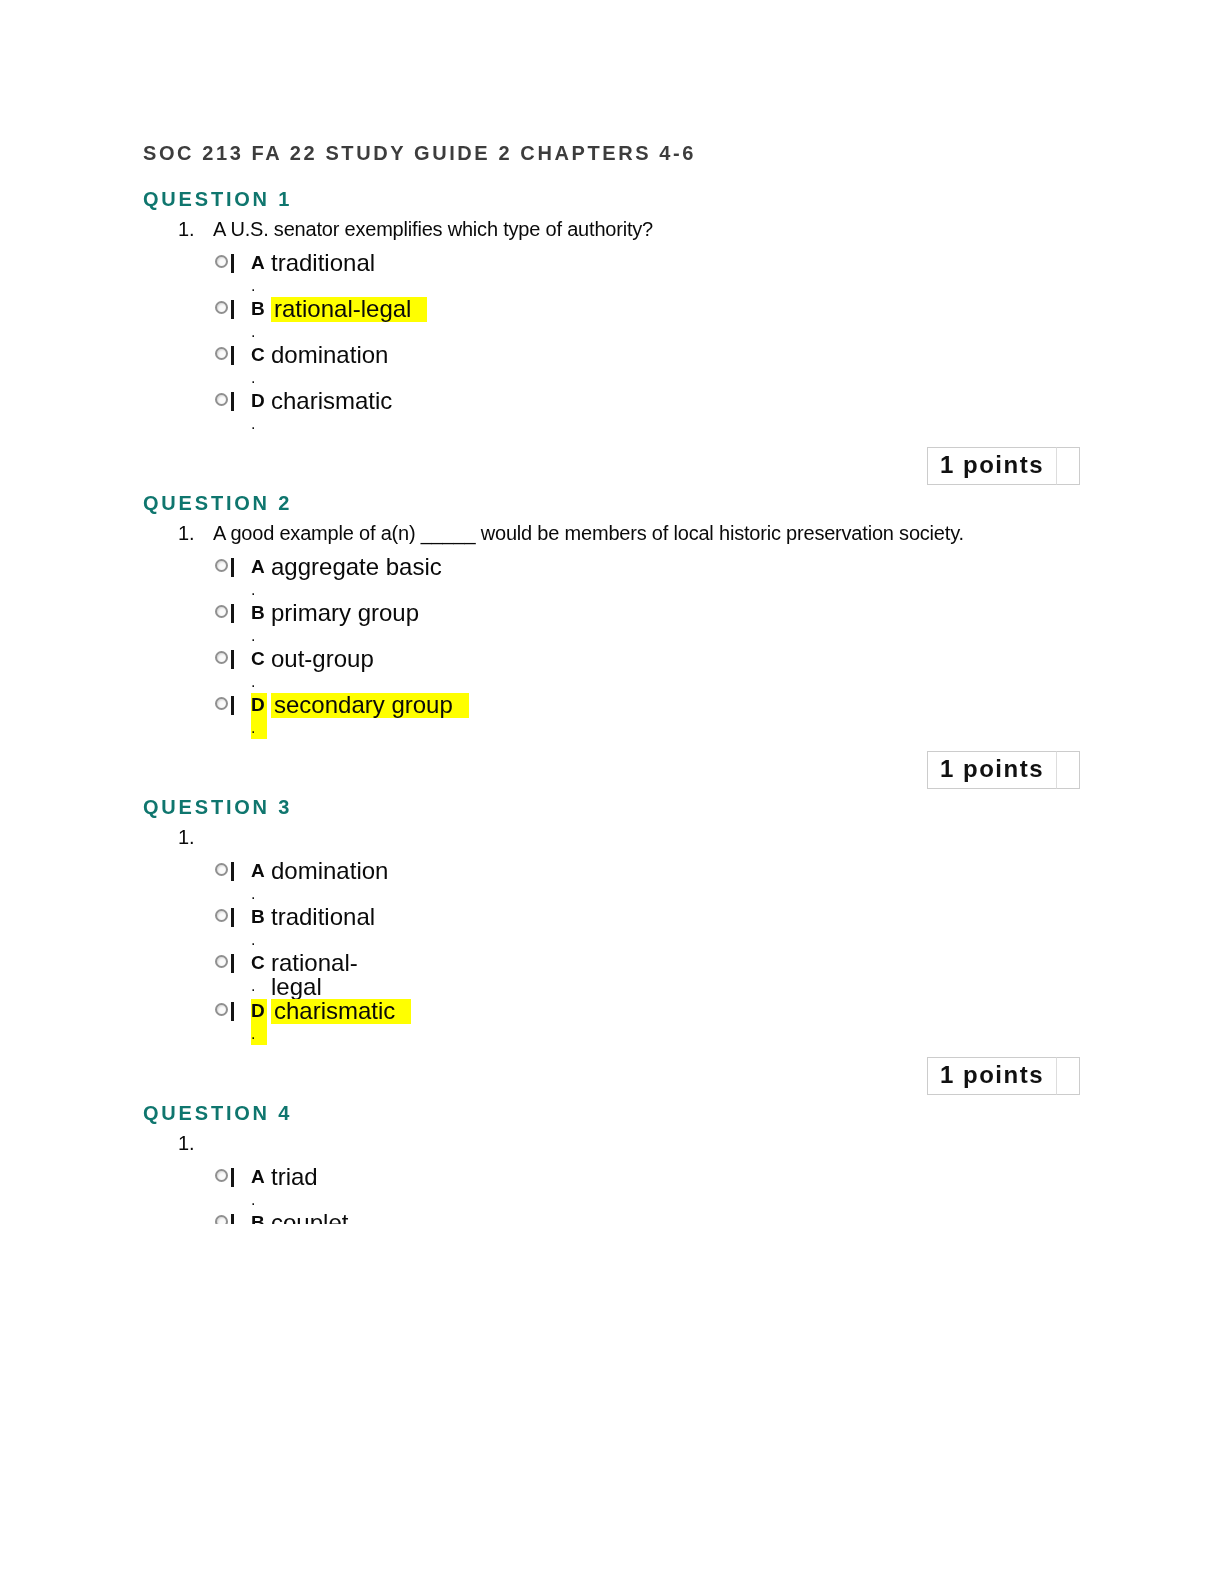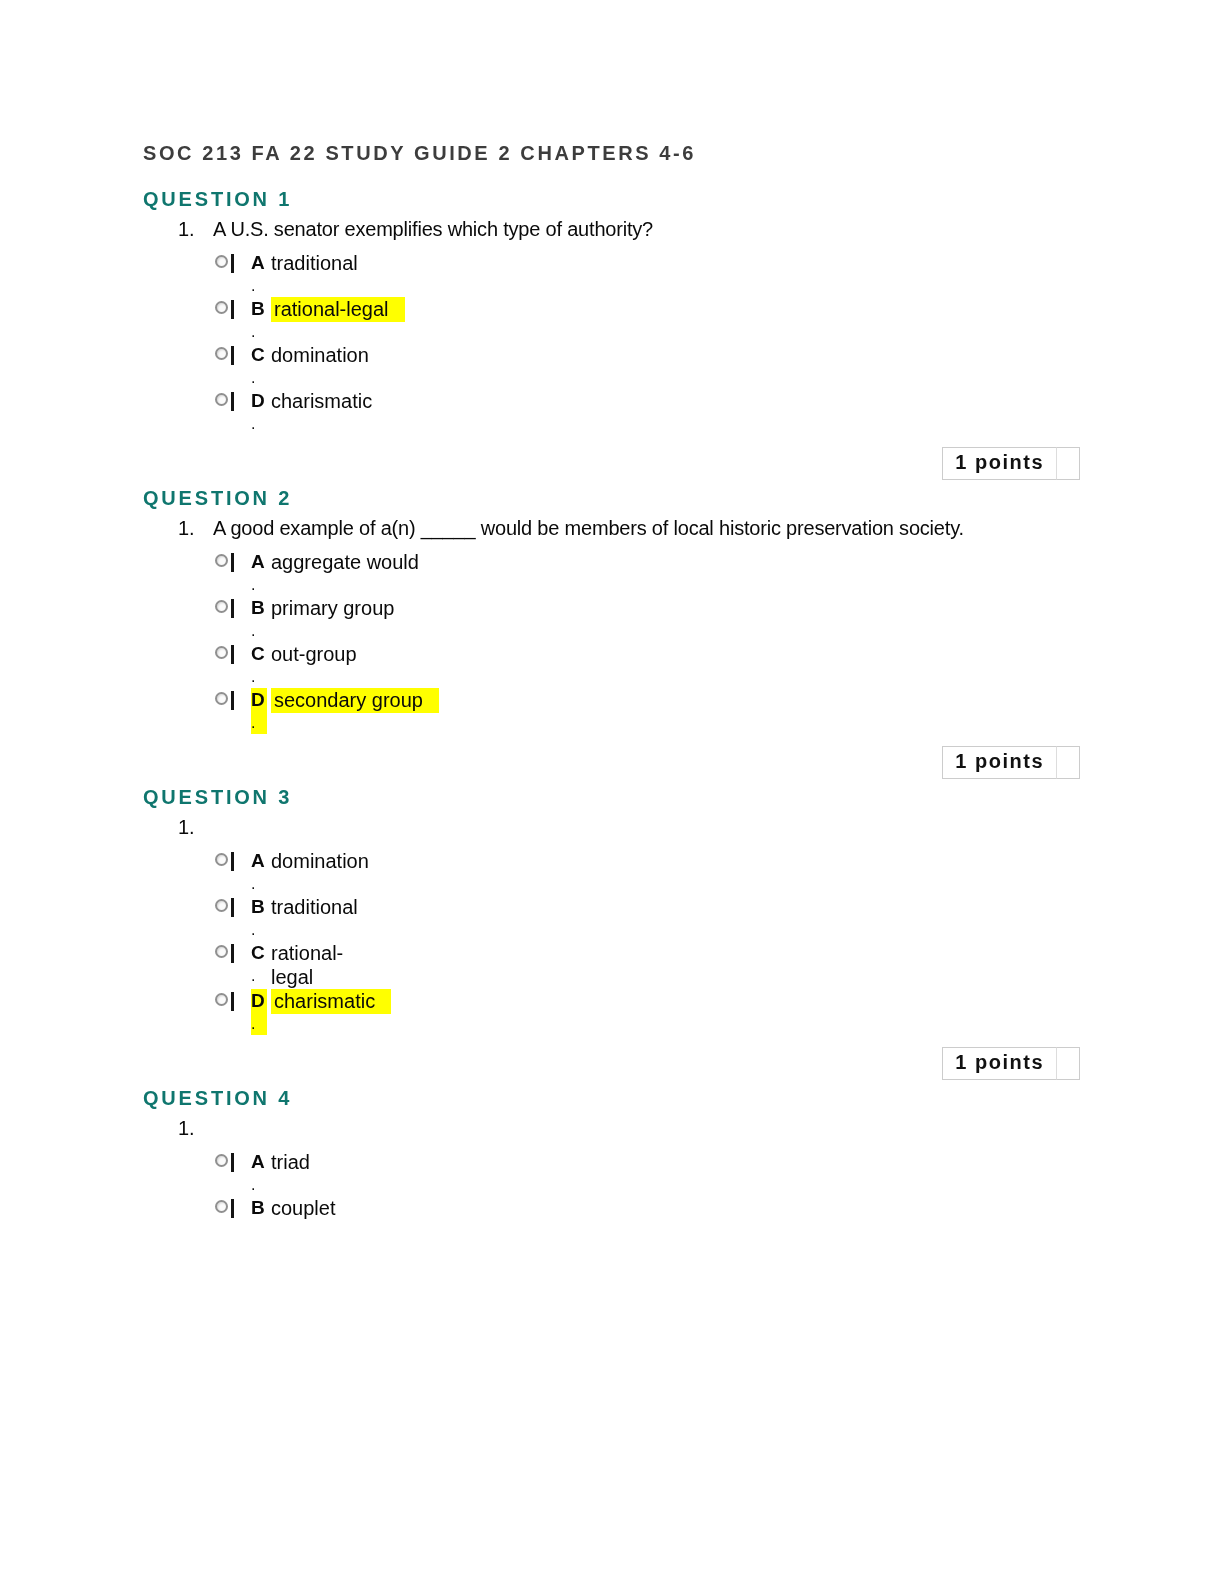--- a/index.html
+++ b/index.html
@@ -87,36 +87,36 @@
     font-weight: bold;
   }
   .letter { line-height: 24px; }
   .period {
     line-height: 22px;
     font-size: 16px;
     font-weight: normal;
   }
   .option-text {
     margin-left: 4px;
-    font-size: 20px;
+    font-size: 24px;
     line-height: 24px;
     white-space: pre-line;
   }
   .hl { background: #ffff00; }
   .option-text.hl { padding: 0 16px 1px 3px; }
   .points-row {
     display: flex;
     justify-content: flex-end;
     margin: 12px 0 6px 0;
   }
   .points-box { display: flex; }
   .points-cell {
     border: 1px solid #cccccc;
     padding: 3px 12px 5px 12px;
-    font-size: 20px;
+    font-size: 24px;
     font-weight: bold;
     letter-spacing: 1.5px;
     color: #111111;
     background: #ffffff;
   }
   .points-empty {
     border: 1px solid #cccccc;
     border-left: 1px solid #dddddd;
     margin-left: -1px;
     width: 24px;
@@ -201,21 +201,21 @@
       <div class="options">
         <div class="option">
           <span class="radio">
               <span class="radio-circle"></span>
               <span class="radio-caret"></span>
             </span>
           <span class="letter-block">
               <span class="letter">A</span>
               <span class="period">.</span>
             </span>
-          <span class="option-text">aggregate would</span>
+          <span class="option-text">aggregate basic</span>
         </div>
         <div class="option">
           <span class="radio">
               <span class="radio-circle"></span>
               <span class="radio-caret"></span>
             </span>
           <span class="letter-block">
               <span class="letter">B</span>
               <span class="period">.</span>
             </span>

